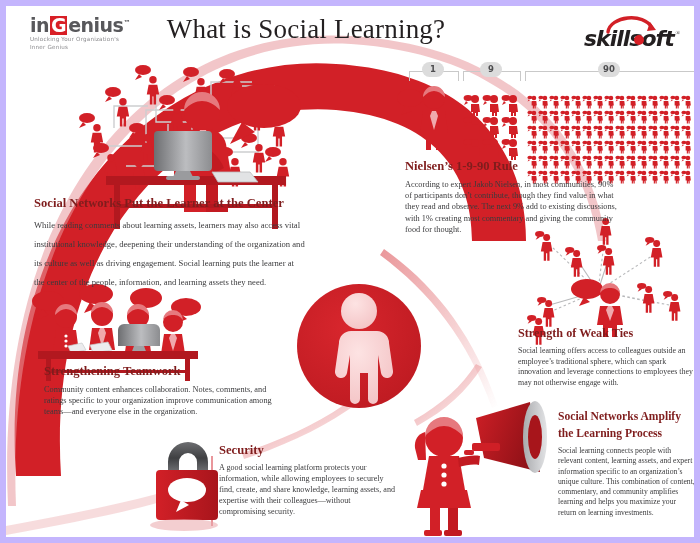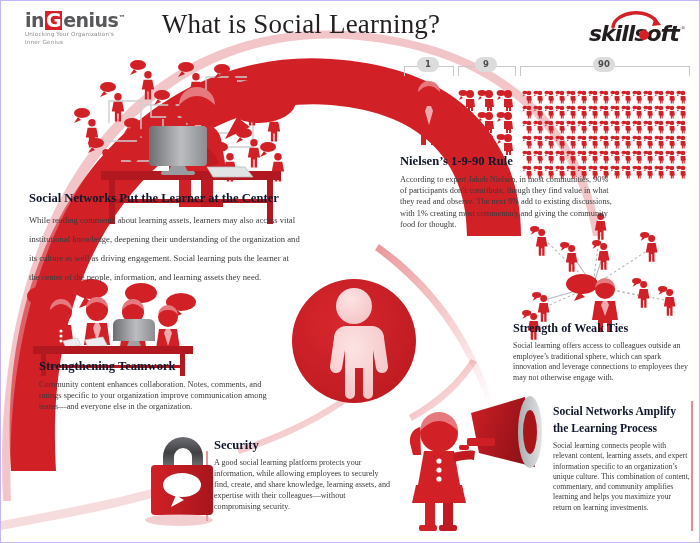--- a/index.html
+++ b/index.html
@@ -1,19 +1,19 @@
 <!DOCTYPE html>
 <html><head>
 <meta charset="utf-8">
 <style>
   html,body{margin:0;padding:0;background:#fff;}
   body{width:700px;height:543px;overflow:hidden;
        font-family:"Liberation Serif", serif;}
   #page{position:relative;width:700px;height:543px;background:#ffffff;
-        border:1px solid #c4b5fd;box-sizing:border-box;overflow:hidden;}
+        border:6px solid #c4b5fd;box-sizing:border-box;overflow:hidden;}
 
   
   .arc-wrap{position:absolute;left:0;top:0;width:700px;height:543px;pointer-events:none;}
 
   
   .logo-ingenius{position:absolute;left:24px;top:8px;width:140px;height:36px;}
   .ig-line1{font-family:"DejaVu Sans",sans-serif;font-weight:bold;font-size:19px;
             color:#58585b;letter-spacing:-0.5px;line-height:19px;white-space:nowrap;}
   .ig-g{display:inline-block;background:#d81f26;color:#fff;padding:0 1px;margin:0 1px;}
   .ig-tm{font-size:7px;vertical-align:super;color:#58585b;}
@@ -27,21 +27,21 @@
   .logo-skillsoft{position:absolute;right:14px;top:10px;width:96px;height:36px;}
   .ss-word{position:absolute;left:0;top:12px;font-family:"DejaVu Sans",sans-serif;
            font-weight:bold;font-style:italic;font-size:22px;color:#231f20;
            letter-spacing:-1px;line-height:22px;}
   .ss-dot{position:absolute;left:50px;top:19px;width:10px;height:10px;border-radius:50%;
           background:#d81f26;}
   .ss-tm{position:absolute;right:0;top:14px;font-size:6px;color:#231f20;}
 
   
   .h-blk{position:absolute;}
-  .h-blk .h{font-family:"Liberation Serif",serif;font-weight:bold;color:#0f172a;}
+  .h-blk .h{font-family:"Liberation Serif",serif;font-weight:bold;color:#7f1d1d;}
   .h-blk .p{font-family:"Liberation Serif",serif;color:#3b3b3d;}
 
   #blk-center{left:28px;top:190px;width:272px;}
   #blk-center .h{font-size:12.6px;margin-bottom:5px;}
   #blk-center .p{font-size:8.6px;line-height:19px;}
 
   #blk-nielsen{left:399px;top:153px;width:216px;}
   #blk-nielsen .h{font-size:12.6px;margin-bottom:5px;}
   #blk-nielsen .p{font-size:8.3px;line-height:11.2px;}
 

